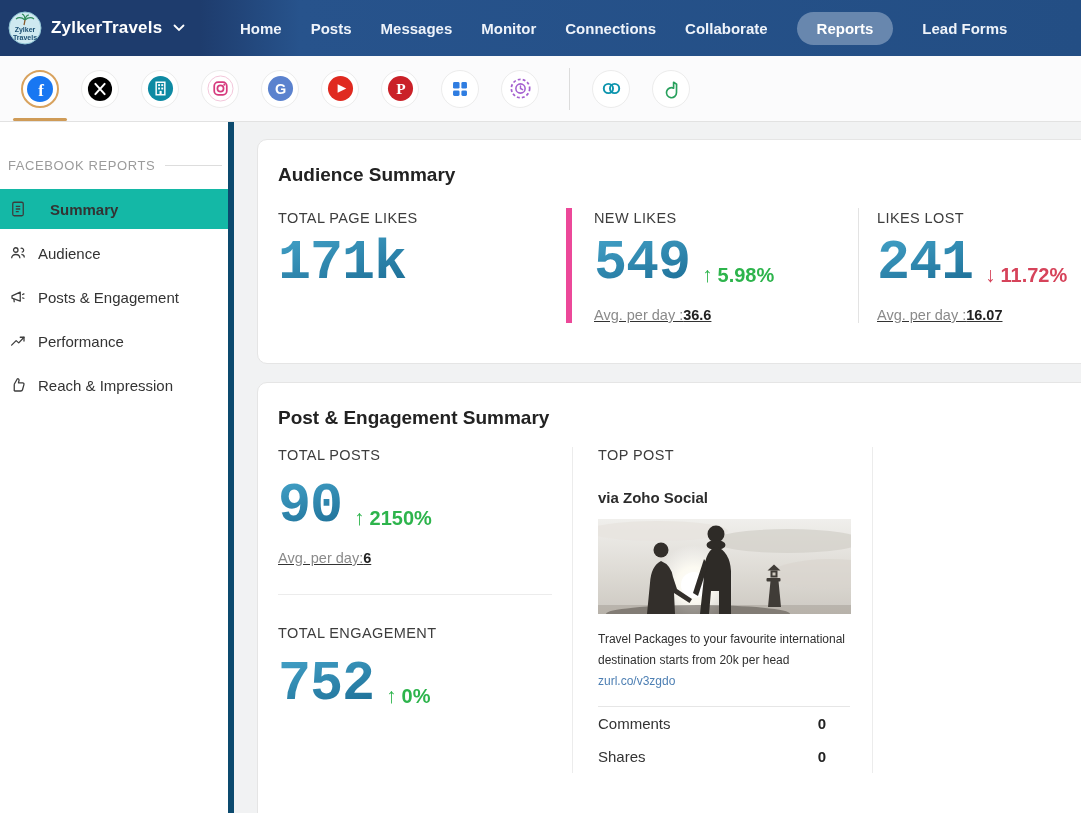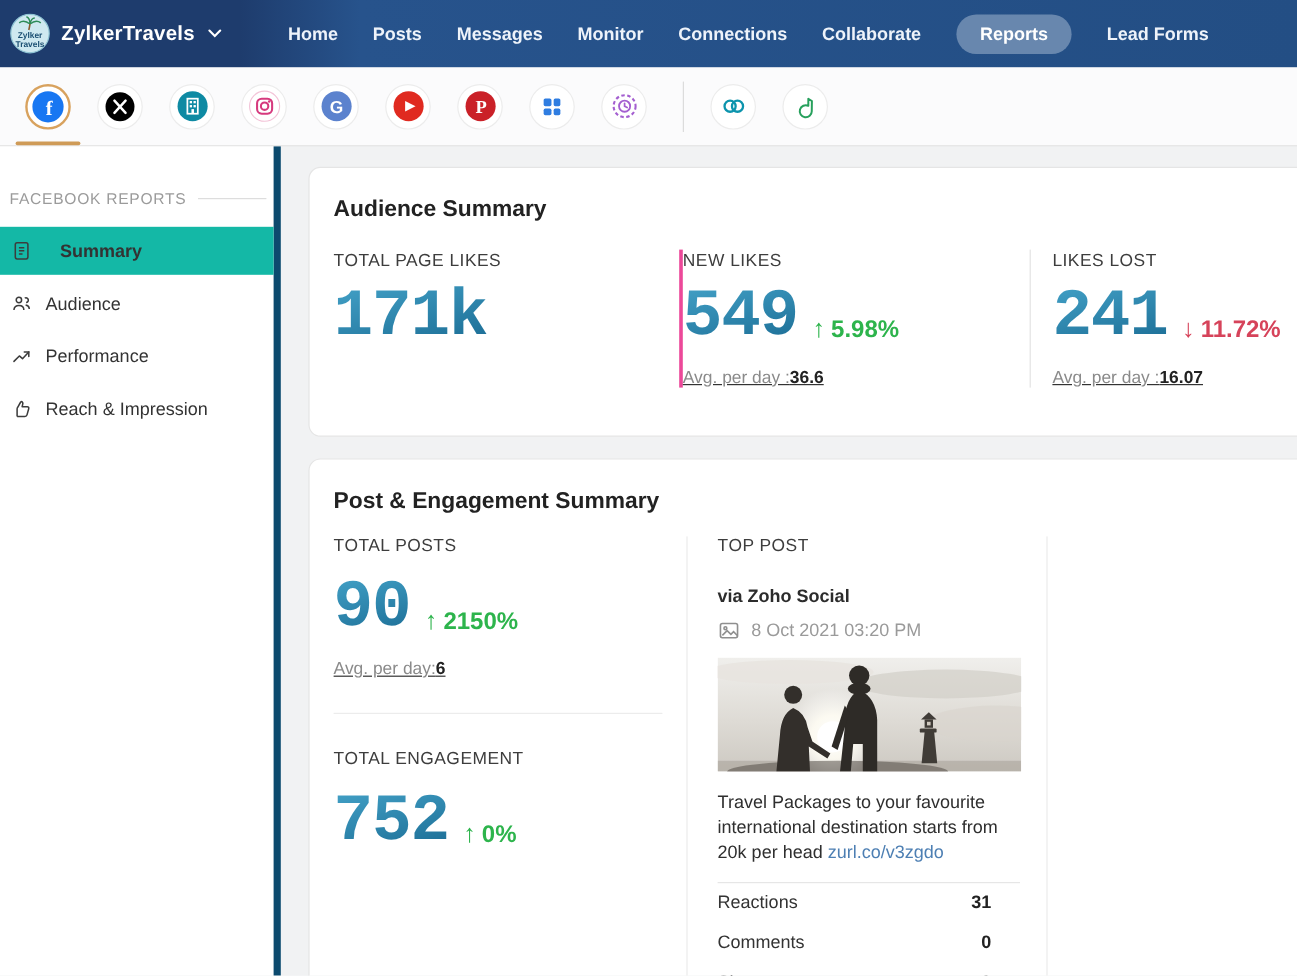--- a/index.html
+++ b/index.html
@@ -42,21 +42,21 @@
   .main { flex:1; padding:17px 0 0 23px; overflow:hidden; }
 
   
   .card { background:#fff; border:1px solid #e5e5e5; border-radius:10px; width:900px; }
   .card-title { font-size:19px; font-weight:700; color:#222; }
 
   .card-aud { padding:24px 0 0 20px; height:225px; margin-bottom:18px; }
   .metrics-row { display:flex; margin-top:22px; }
   .metric { padding-top:2px; }
   .metric.m1 { width:288px; }
-  .metric.m2 { width:292px; border-left:3px solid #ec4899; }
+  .metric.m2 { width:292px; border-left:6px solid #ec4899; padding-left:22px; }
   .metric.m3 { width:290px; border-left:1px solid #e3e3e3; padding-left:18px; }
   .mlabel { font-size:14.5px; font-weight:500; color:#3d3d3d; letter-spacing:.4px; }
   .mvalrow { display:flex; align-items:flex-end; margin-top:10px; }
   .bignum { font-size:55px; font-weight:700; line-height:1; letter-spacing:-1px; color:#2b89af;font-family:Liberation Mono, monospace; }
   @supports (-webkit-background-clip: text) {
     .bignum { background:linear-gradient(165deg,#3f9cc2 10%,#1d6f97 90%);
       -webkit-background-clip:text; -webkit-text-fill-color:transparent; }
   }
   .change { display:flex; align-items:baseline; gap:5px; margin:0 0 4px 12px; }
   .change .arrow { font-size:21px; font-weight:400; }
@@ -70,21 +70,21 @@
   .card-posts { padding:24px 0 0 20px; height:560px; }
   .pe-row { display:flex; margin-top:18px; }
   .pe-left { width:295px; border-right:1px solid #ececec; padding-right:18px; }
   .pe-block .mvalrow { margin-top:16px; }
   .pe-block .avg { }
   .hdiv { border-top:1px solid #ececec; margin:28px 2px 30px 0; }
   .pe-right { width:300px; border-right:1px solid #ececec; padding:0 22px 0 25px; }
   .tp-source { margin-top:26px; font-size:15px; font-weight:700; color:#2c2c2c; }
   .tp-date { margin-top:10px; display:flex; align-items:center; gap:9px; color:#9a9a9a; font-size:15px; }
   .tp-photo { margin-top:13px; width:253px; height:95px; cursor:pointer; display:block; }
-  .tp-caption { margin-top:15px; font-size:15px; line-height:21px; color:#2f2f2f; width:253px; }
+  .tp-caption { margin-top:15px; font-size:12px; line-height:21px; color:#2f2f2f; width:253px; }
   .tp-link { color:#4d7fb3; text-decoration:none; cursor:pointer; }
   .tp-stats { margin-top:14px; border-top:1px solid #e6e6e6; }
   .tp-stat-row { display:flex; justify-content:space-between; align-items:center; padding:8px 0; font-size:15px; }
   .tp-stat-val { font-weight:700; color:#222; padding-right:24px; }
 </style>
 </head>
 <body>
 
 <header class="navbar">
   <div class="brand">
@@ -217,20 +217,28 @@
     </div>
     <div class="side-item">
       <svg class="sicon" width="18" height="18" viewBox="0 0 24 24" fill="none" stroke="currentColor" stroke-width="1.7">
         <circle cx="9" cy="8" r="3"></circle>
           <path d="M3.5,19 c0,-3.2 2.4,-5 5.5,-5 s5.5,1.8 5.5,5"></path>
         <path d="M15.5,6 a2.6,2.6 0 1 1 1.5,4.8 M16.5,13.7 c2.3,0.3 4,1.9 4,4.3"></path>
       </svg>
       <span>Audience</span>
     </div>
     <div class="side-item">
+      <svg class="sicon" width="18" height="18" viewBox="0 0 24 24" fill="none" stroke="currentColor" stroke-width="1.7" stroke-linejoin="round">
+        <path d="M4,10.5 L15,5.5 L15,17.5 L4,13.5 Z"></path>
+          <path d="M6.5,14.3 L7,19"></path>
+          <path d="M17.5,9 L20.5,7.5 M17.5,13 L20.5,14"></path>
+      </svg>
+      <span>Posts &amp; Engagement</span>
+    </div>
+    <div class="side-item">
       <svg class="sicon" width="18" height="18" viewBox="0 0 24 24" fill="none" stroke="currentColor" stroke-width="1.7" stroke-linecap="round" stroke-linejoin="round">
         <path d="M3.5,17.5 L9.5,11.5 L13,14.5 L20,7"></path>
           <path d="M15,7 L20,7 L20,12"></path>
       </svg>
       <span>Performance</span>
     </div>
     <div class="side-item">
       <svg class="sicon" width="18" height="18" viewBox="0 0 24 24" fill="none" stroke="currentColor" stroke-width="1.7" stroke-linejoin="round">
         <path d="M7,11 L7,20 M7,11 L11,4 c1.2,-1 2.4,0 2.4,1.8 L12.6,9.2 L18.3,9.2 c1.2,0 2,1 1.6,2.3 L18,18.3 c-0.3,1.1 -1,1.7 -2.3,1.7 L7,20"></path>
       </svg>
@@ -305,28 +313,20 @@
                 <span class="arrow">↑</span>
                 <span class="pct">0%</span>
               </span>
             </div>
           </div>
         </div>
 
         <div class="pe-right">
           <div class="mlabel">TOP POST</div>
           <div class="tp-source">via Zoho Social</div>
-          <div class="tp-date">
-            <svg width="19" height="19" viewBox="0 0 24 24" fill="none" stroke="#8f8f8f" stroke-width="1.7">
-              <rect x="3" y="4.5" width="18" height="15" rx="2"></rect>
-                <circle cx="8.2" cy="9.5" r="1.5"></circle>
-              <path d="M5,17 L10,12 L14,16 L16.8,13.2 L21,17.4"></path>
-            </svg>
-            <span>8 Oct 2021 03:20 PM</span>
-          </div>
 
           <svg class="tp-photo" viewBox="0 0 253 95" preserveAspectRatio="none">
             <defs>
               <linearGradient id="sky" x1="0" y1="0" x2="0" y2="1">
                 <stop offset="0%" stop-color="#f0efec"></stop>
                   <stop offset="55%" stop-color="#dedbd5"></stop>
                   <stop offset="100%" stop-color="#cdc9c2"></stop>
               </linearGradient>
               <radialGradient id="sun" cx="50%" cy="50%" r="50%">
                 <stop offset="0%" stop-color="#ffffff"></stop>
@@ -361,24 +361,20 @@
             </g>
           </svg>
 
           <p class="tp-caption">
             <span>Travel Packages to your favourite international destination starts from 20k per head</span>
             <a class="tp-link">zurl.co/v3zgdo</a>
           </p>
 
           <div class="tp-stats">
             <div class="tp-stat-row">
-              <span>Reactions</span>
-              <span class="tp-stat-val">31</span>
-            </div>
-            <div class="tp-stat-row">
               <span>Comments</span>
               <span class="tp-stat-val">0</span>
             </div>
             <div class="tp-stat-row">
               <span>Shares</span>
               <span class="tp-stat-val">0</span>
             </div>
           </div>
         </div>
 

